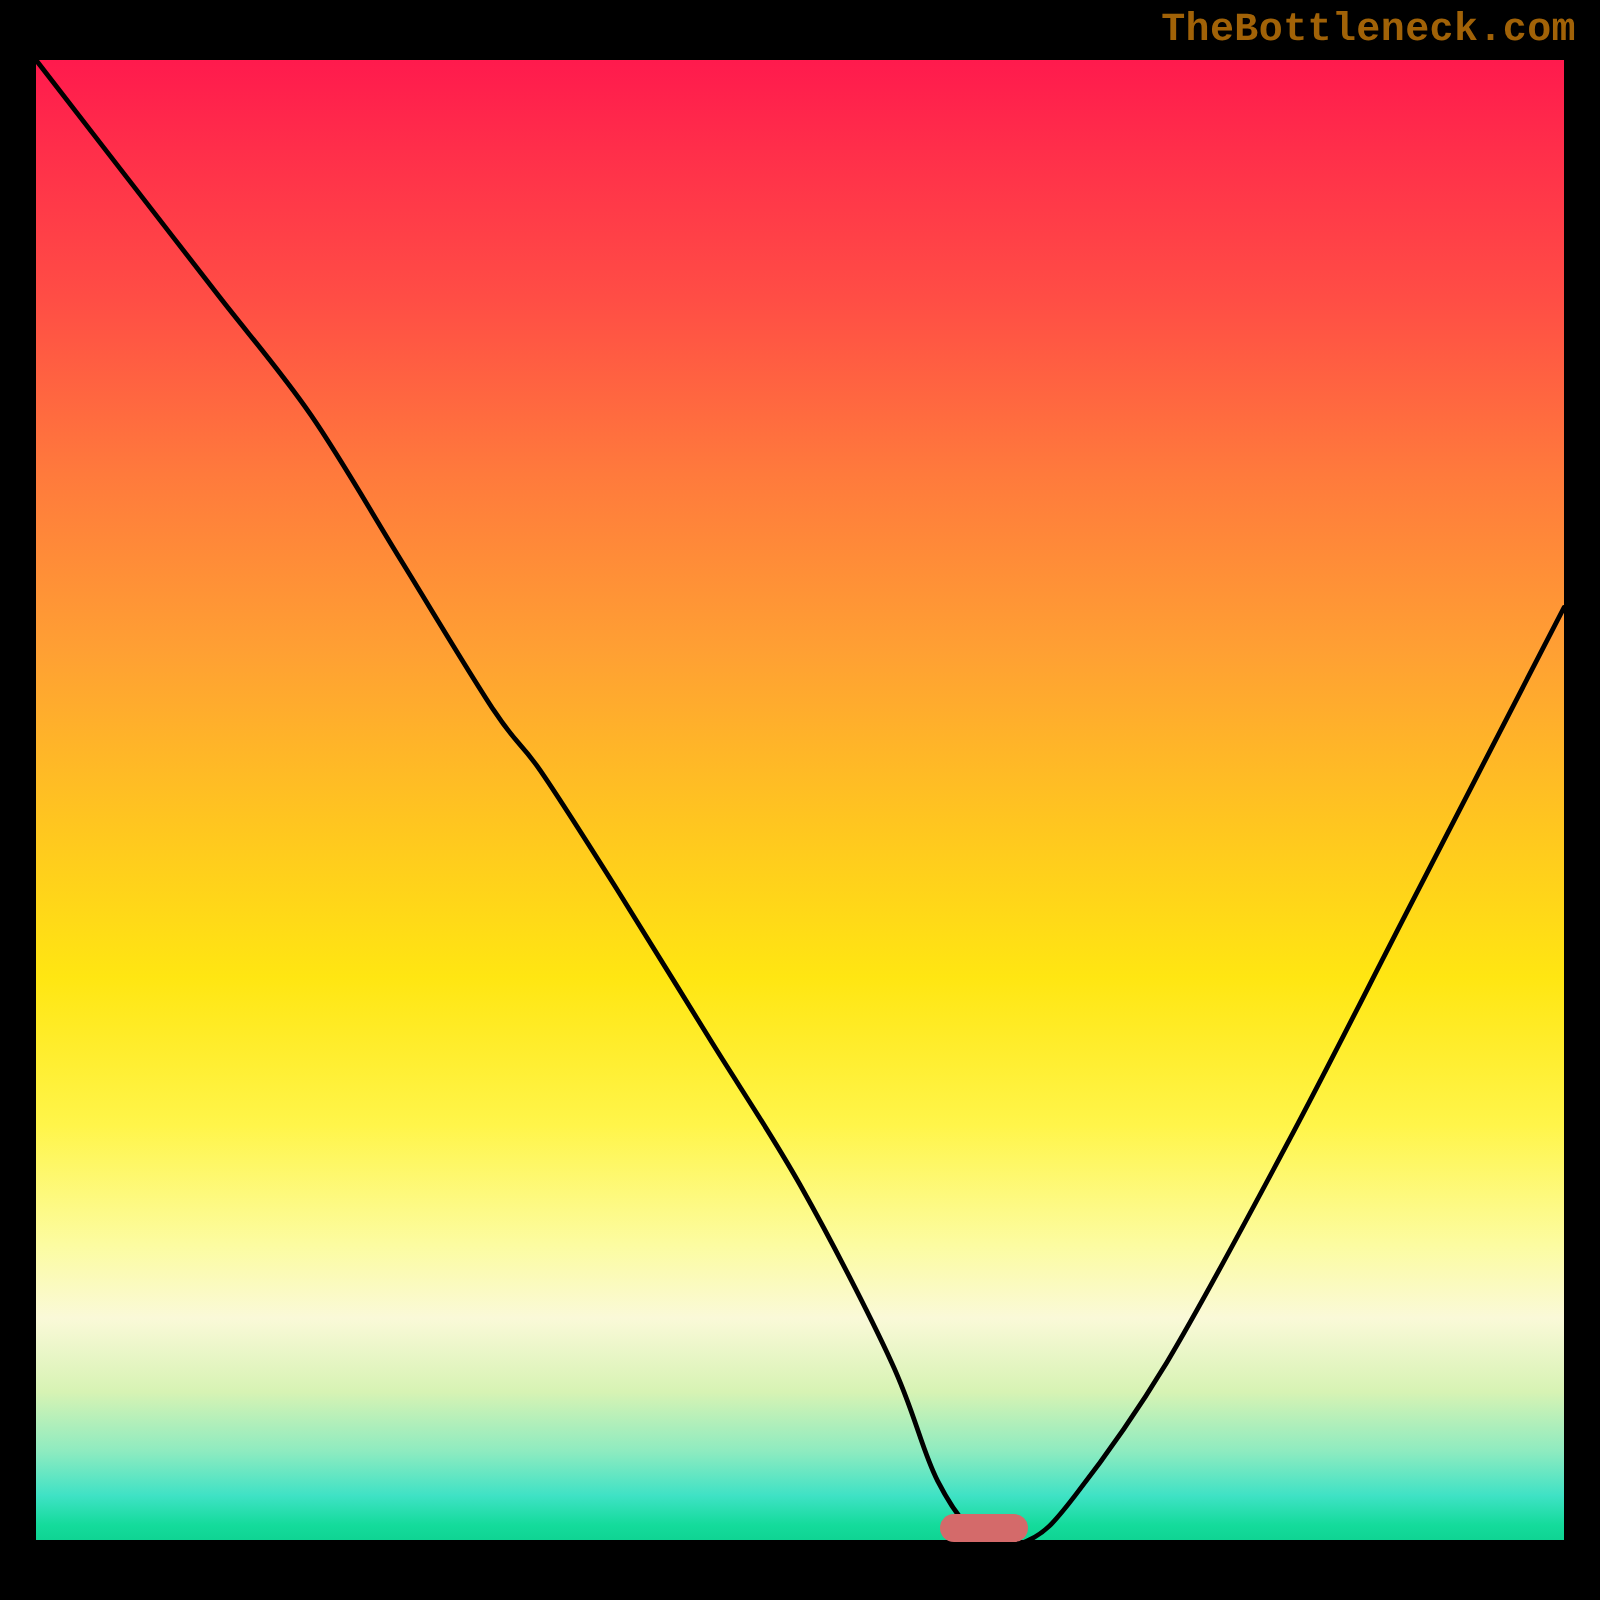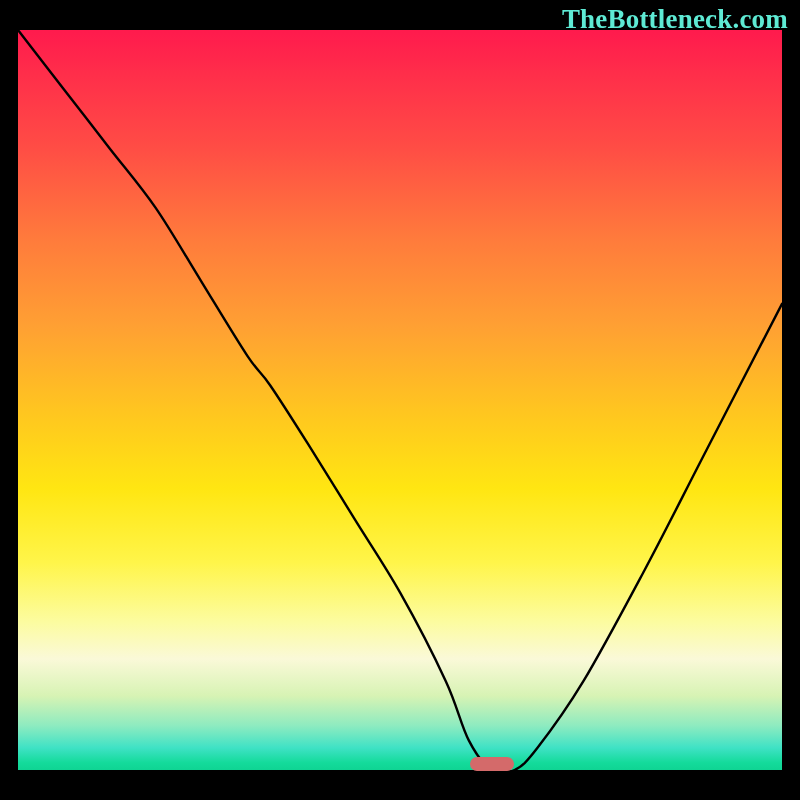--- a/index.html
+++ b/index.html
@@ -13,24 +13,24 @@
   .frame {
     position: relative;
     width: 800px;
     height: 800px;
     background: #000;
   }
   .watermark {
     position: absolute;
     top: 4px;
     right: 12px;
-    font-family: Liberation Serif, serif;
-    font-size: 27px;
+    font-family: Liberation Mono, monospace;
+    font-size: 20px;
     font-weight: 600;
-    color: #5eead4;
+    color: #a16207;
     letter-spacing: 0.2px;
     z-index: 5;
   }
   .plot-area {
     position: absolute;
     left: 18px;
     top: 30px;
     width: 764px;
     height: 740px;
   }

